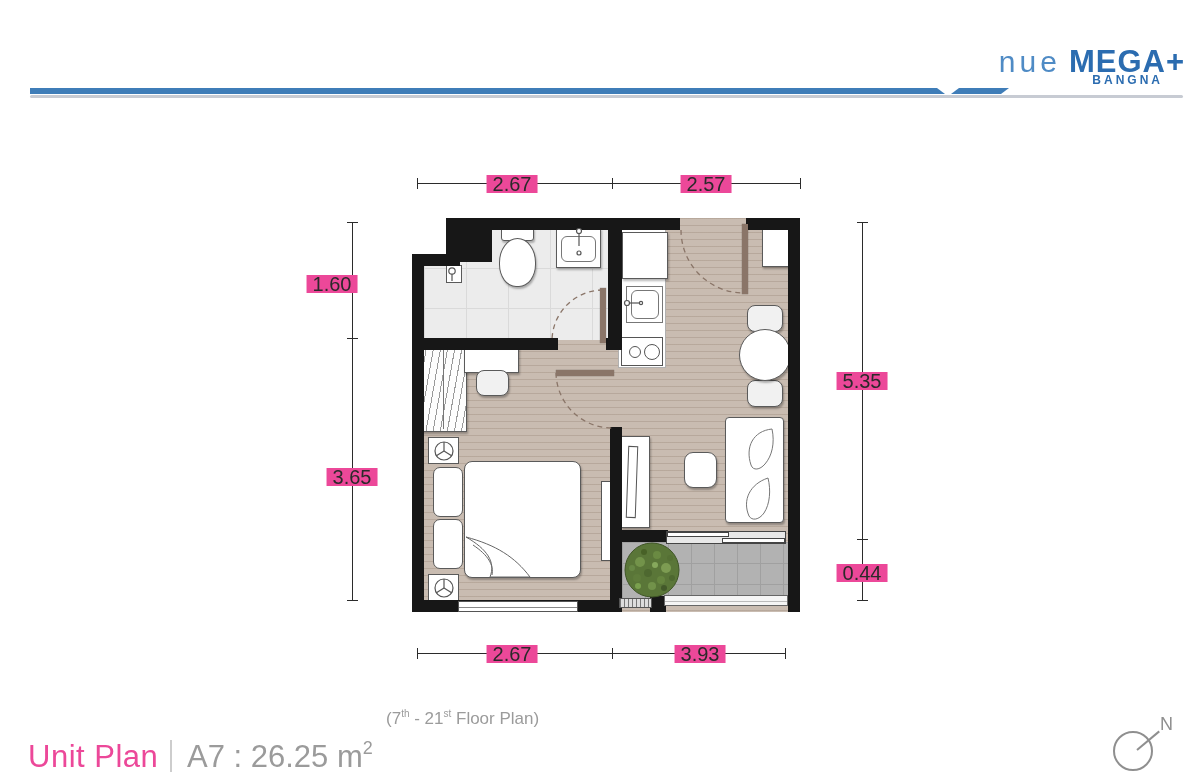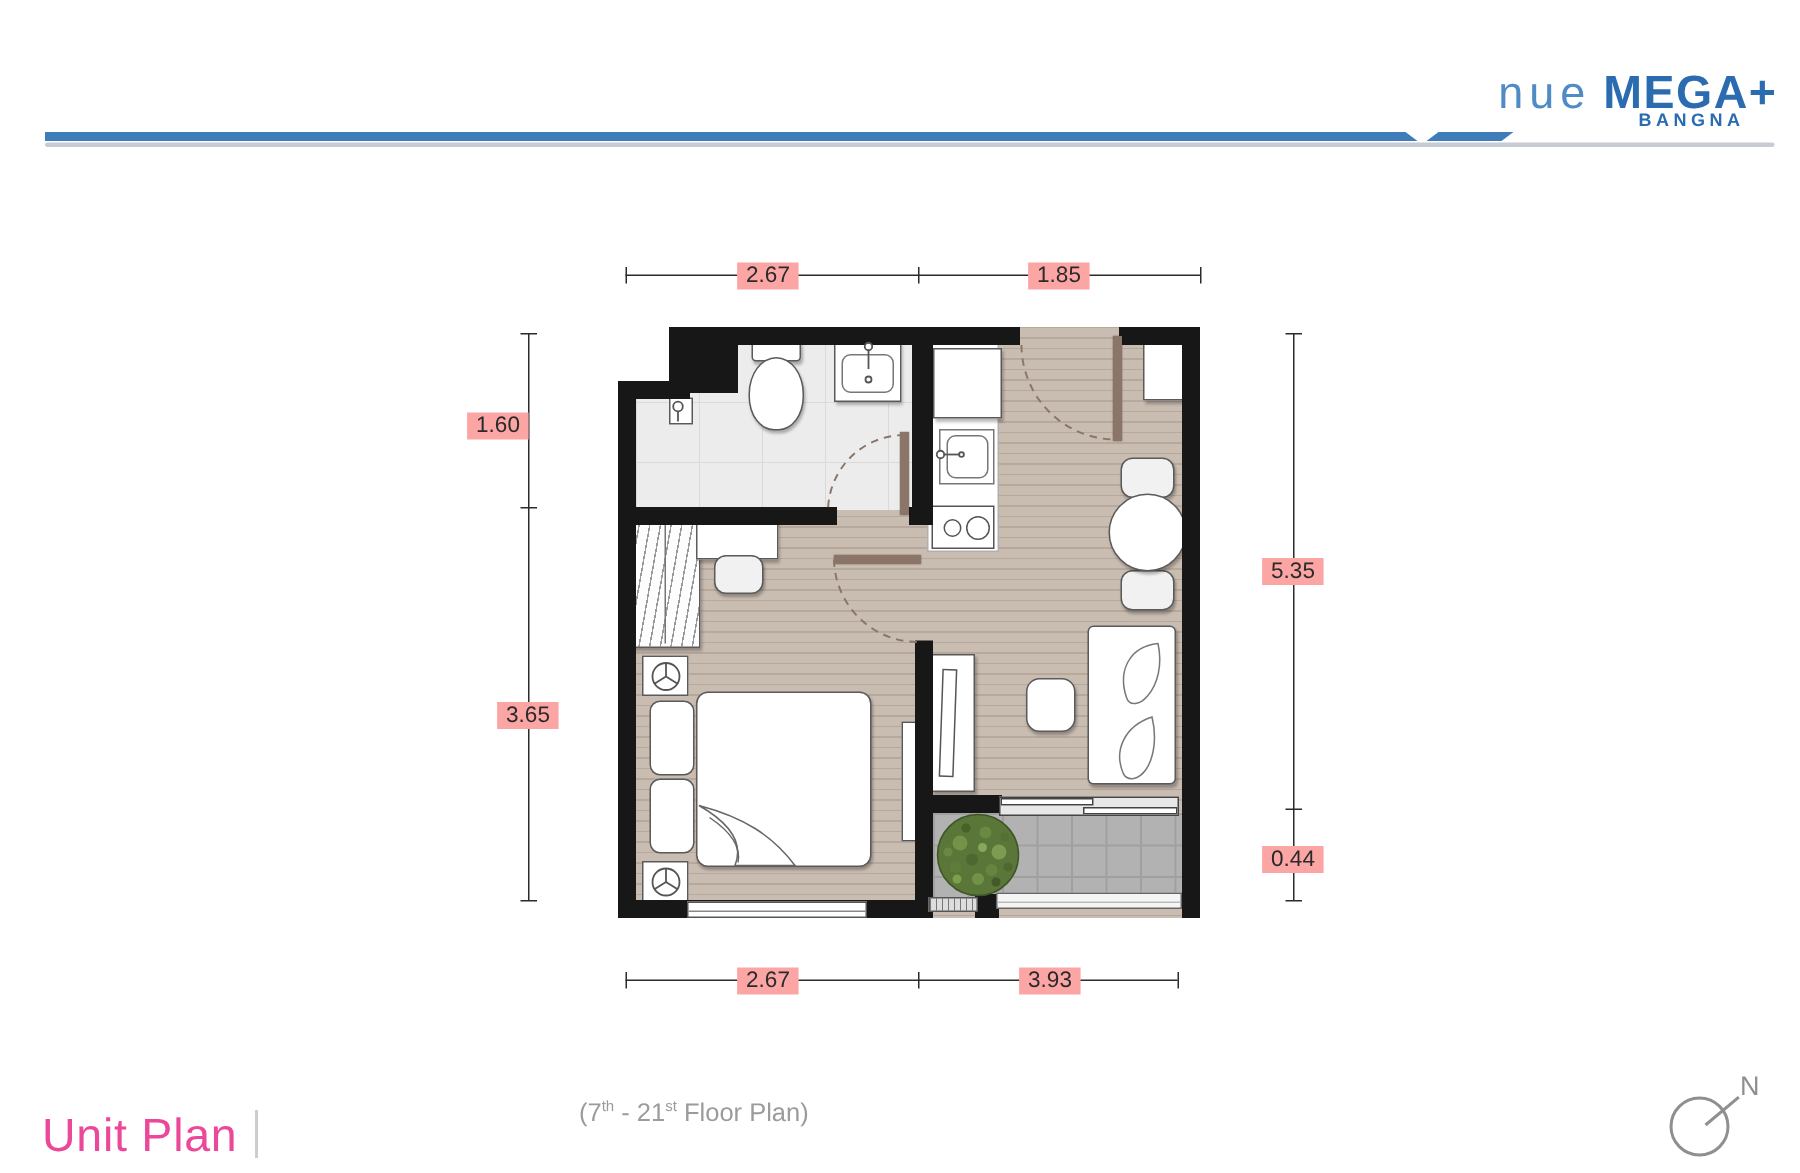--- a/index.html
+++ b/index.html
@@ -55,29 +55,29 @@
     background-image:repeating-linear-gradient(90deg,#777 0 1px,transparent 1px 4px);}
 
   
   .door-leaf{position:absolute;background:#8a7568;box-shadow:0 0 1px rgba(0,0,0,.5);}
 
   
   .dim-line-h{position:absolute;height:1px;background:#2b2b2b;}
   .dim-line-v{position:absolute;width:1px;background:#2b2b2b;}
   .tick-v{position:absolute;width:1px;height:11px;background:#2b2b2b;}
   .tick-h{position:absolute;height:1px;width:11px;background:#2b2b2b;}
-  .dim-label{position:absolute;transform:translate(-50%,-50%);background:#fca5a5;padding:0 6px;
-             font-size:15px;color:#2a2a2a;line-height:18px;}
+  .dim-label{position:absolute;transform:translate(-50%,-50%);background:#ec4899;padding:0 6px;
+             font-size:20px;color:#2a2a2a;line-height:18px;}
 
   
   .footer-title{position:absolute;left:28px;top:739px;font-size:31px;color:#ec4899;letter-spacing:.5px;}
   .footer-sep{position:absolute;left:170px;top:740px;width:2px;height:32px;background:#cdcdcd;}
   .footer-unit{position:absolute;left:187px;top:739px;font-size:31px;color:#9b9b9b;}
   .footer-unit sup{font-size:18px;position:relative;top:-2px;}
-  .footer-note{position:absolute;left:386px;top:732px;font-size:17px;color:#9b9b9b;}
+  .footer-note{position:absolute;left:386px;top:708px;font-size:17px;color:#9b9b9b;}
   .footer-note sup{font-size:10px;}
   .compass-circle{position:absolute;left:1113px;top:731px;width:40px;height:40px;border:2px solid #8f8f8f;
                   border-radius:50%;box-sizing:border-box;background:#fff;}
   .compass-needle{position:absolute;left:1137px;top:749px;width:29px;height:2px;background:#8f8f8f;
                   transform:rotate(-40deg);transform-origin:left center;}
   .compass-n{position:absolute;left:1160px;top:714px;font-size:18px;color:#8f8f8f;}
 </style>
 </head>
 <body>
 
@@ -218,21 +218,21 @@
           <circle cx="672" cy="578" r="3" fill="#4e6830"></circle>
       </g>
     </svg>
 
     <div>
       <div class="dim-line-h" style="left:417px;top:183px;width:383px;"></div>
       <div class="tick-v" style="left:417px;top:178px;"></div>
       <div class="tick-v" style="left:612px;top:178px;"></div>
       <div class="tick-v" style="left:800px;top:178px;"></div>
       <span class="dim-label" style="left:512px;top:184px;">2.67</span>
-      <span class="dim-label" style="left:706px;top:184px;">1.85</span>
+      <span class="dim-label" style="left:706px;top:184px;">2.57</span>
     </div>
     <div>
       <div class="dim-line-h" style="left:417px;top:653px;width:368px;"></div>
       <div class="tick-v" style="left:417px;top:648px;"></div>
       <div class="tick-v" style="left:612px;top:648px;"></div>
       <div class="tick-v" style="left:785px;top:648px;"></div>
       <span class="dim-label" style="left:512px;top:654px;">2.67</span>
       <span class="dim-label" style="left:700px;top:654px;">3.93</span>
     </div>
     <div>
@@ -248,19 +248,20 @@
       <div class="tick-h" style="left:857px;top:222px;"></div>
       <div class="tick-h" style="left:857px;top:539px;"></div>
       <div class="tick-h" style="left:857px;top:600px;"></div>
       <span class="dim-label" style="left:862px;top:381px;">5.35</span>
       <span class="dim-label" style="left:862px;top:573px;">0.44</span>
     </div>
   </div>
 
   <div class="footer-title">Unit Plan</div>
   <div class="footer-sep"></div>
+  <div class="footer-unit"><span>A7 : 26.25 m</span><sup>2</sup></div>
   <div class="footer-note"><span>(7</span><sup>th</sup><span> - 21</span><sup>st</sup><span> Floor Plan)</span></div>
 
   <div class="compass-circle"></div>
   <div class="compass-needle"></div>
   <div class="compass-n">N</div>
 
 </div>
 
 </body></html>

